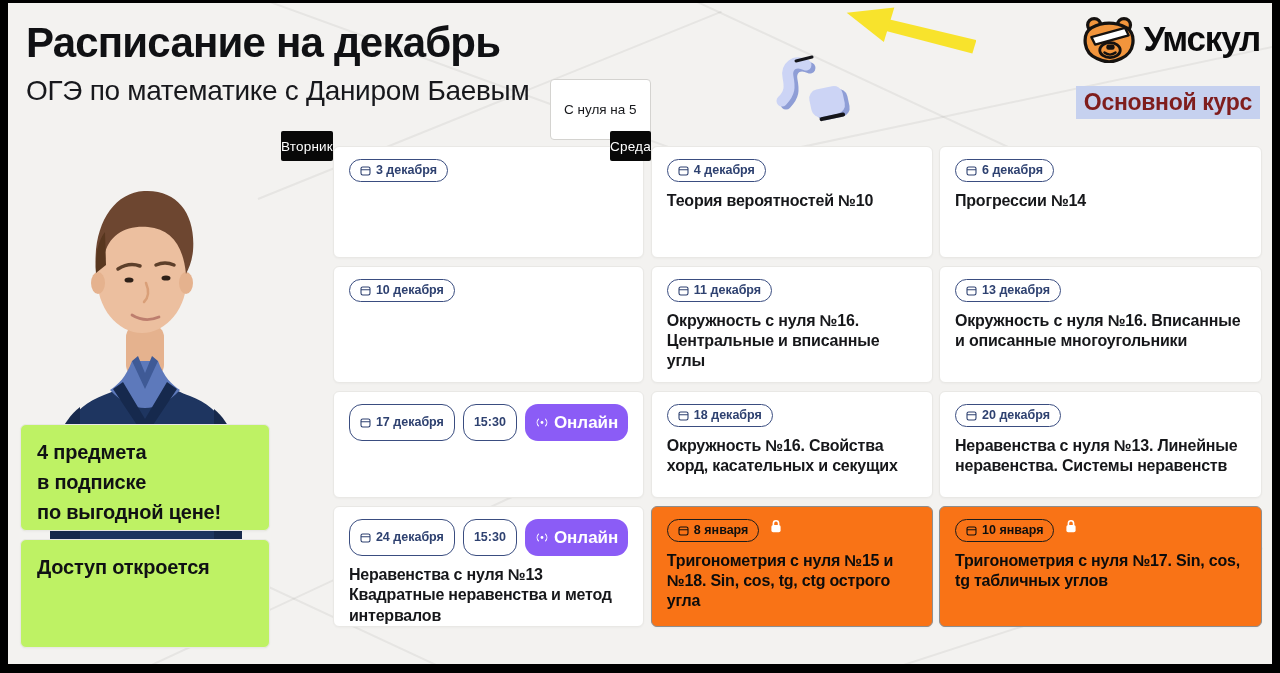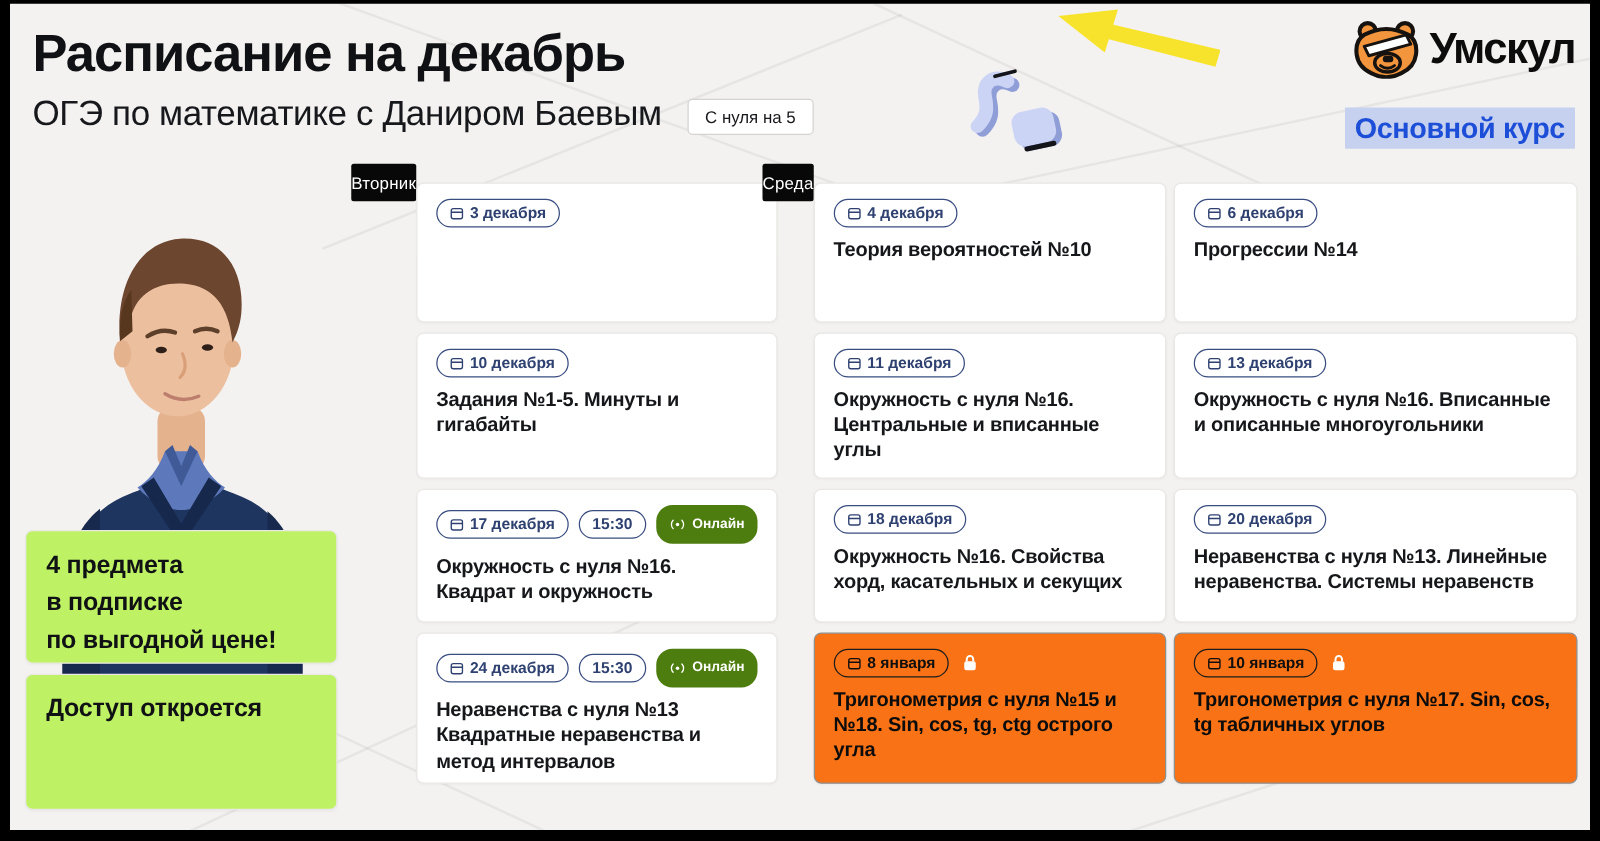--- a/index.html
+++ b/index.html
@@ -4,44 +4,44 @@
 <style>
   html,body{margin:0;padding:0;background:#000;}
   body{width:1280px;height:673px;position:relative;font-family:"Liberation Sans","DejaVu Sans",sans-serif;-webkit-font-smoothing:antialiased;}
   .page{position:absolute;left:8px;right:8px;top:3px;bottom:9px;background:#f3f2f0;overflow:hidden;}
   .dline{position:absolute;height:2px;background:rgba(70,70,62,.07);transform-origin:left center;z-index:0;}
   .layer{position:absolute;inset:0;z-index:1;}
 
   
   .title{position:absolute;left:18px;top:16px;font-size:42px;font-weight:700;letter-spacing:-0.8px;color:#101114;}
   .subtitle{position:absolute;left:18px;top:72px;font-size:28px;font-weight:500;letter-spacing:-0.3px;color:#17181c;}
-  .level-badge{position:absolute;left:542px;top:76px;background:#fff;border:1px solid #d4d3d0;border-radius:4px;padding:6px 13px;font-size:13.5px;font-weight:500;color:#17181c;}
+  .level-badge{position:absolute;left:542px;top:76px;background:#fff;border:1px solid #d4d3d0;border-radius:4px;padding:22px 13px;font-size:13.5px;font-weight:500;color:#17181c;}
   .arrow-wrap{position:absolute;left:828px;top:0px;width:140px;height:56px;}
   .icon3d{position:absolute;left:760px;top:48px;width:92px;height:80px;}
   .brand{position:absolute;right:12px;top:12px;display:flex;align-items:center;gap:7px;}
   .brand-name{font-size:35px;font-weight:700;letter-spacing:-1.2px;color:#0c0c0d;}
-  .course-label{position:absolute;right:12px;top:83px;background:#c6d1ef;padding:3px 8px;font-size:23px;font-weight:700;letter-spacing:-0.3px;color:#1d4ed8;}
+  .course-label{position:absolute;right:12px;top:83px;background:#c6d1ef;padding:3px 8px;font-size:23px;font-weight:700;letter-spacing:-0.3px;color:#7f1d1d;}
 
   
   .grid{position:absolute;left:12px;right:10px;top:128px;display:flex;}
   .photo-col{position:relative;width:250px;margin-right:11px;height:526px;flex:none;}
   .man{position:absolute;left:0;top:6px;width:250px;height:406px;}
   .promo{position:absolute;left:0;width:250px;background:#bef264;border:1px solid #e9e8e5;border-radius:6px;box-sizing:border-box;padding:12px 16px;font-size:20px;font-weight:700;line-height:1.5;letter-spacing:-0.2px;color:#101114;box-shadow:0 1px 2px rgba(0,0,0,.03);}
   #promo1{top:293px;height:107px;}
   #promo2{top:408px;height:109px;display:flex;flex-direction:column;justify-content:space-between;}
 
   .day-col{flex:1;display:flex;flex-direction:row;margin-right:6px;min-width:0;}
   .day-col:last-child{margin-right:0;}
   .day-head{height:30px;background:#080808;border-radius:2px;color:#fff;display:flex;align-items:center;justify-content:center;font-size:13.5px;font-weight:500;letter-spacing:.2px;}
   .cards{display:flex;flex-direction:column;gap:8px;margin-top:15px;}
   .card{background:#fff;border:1px solid #e9e8e5;border-radius:6px;box-sizing:border-box;padding:12px 15px;box-shadow:0 1px 2px rgba(0,0,0,.03);overflow:hidden;}
-  .chips{display:flex;align-items:center;gap:8px;}
+  .chips{display:flex;gap:8px;}
   .chip{display:inline-flex;align-items:center;gap:5px;border:1.5px solid #3a4d80;color:#2e4170;border-radius:13px;padding:4px 10px;font-size:12.5px;font-weight:600;line-height:1;white-space:nowrap;}
   .cal{width:11px;height:11px;flex:none;}
-  .online{display:inline-flex;align-items:center;gap:5px;background:#4d7c0f;color:#fff;border-radius:13px;padding:10px 10px;font-size:11px;font-weight:600;line-height:1;white-space:nowrap;}
+  .online{display:inline-flex;align-items:center;gap:5px;background:#8b5cf6;color:#fff;border-radius:13px;padding:10px 10px;font-size:17px;font-weight:600;line-height:1;white-space:nowrap;}
   .live{width:14px;height:9px;flex:none;}
   .lockicon{width:12px;height:14px;margin-left:3px;flex:none;}
   .card-title{margin-top:9px;font-size:16px;font-weight:700;line-height:1.28;letter-spacing:-0.2px;color:#16171a;}
   .card.locked{background:#f97316;border-color:#8e8e8e;}
   .card.locked .chip{border-color:#1c1c1c;color:#0f0f0f;}
   .card.locked .card-title{color:#0c0c0c;}
 </style>
 </head>
 <body>
 
@@ -161,21 +161,20 @@
     <div class="chips">
       <span class="chip">
         <svg class="cal" viewBox="0 0 12 12">
           <rect x="1.1" y="2.1" width="9.8" height="8.8" rx="1.8" fill="none" stroke="currentColor" stroke-width="1.2"></rect>
           <line x1="1.1" y1="5.2" x2="10.9" y2="5.2" stroke="currentColor" stroke-width="1.2"></line>
         </svg>
         <span class="chip-t">10 декабря</span>
       </span>
 
     </div>
-    <div class="card-title">Задания №1-5. Минуты и гигабайты</div>
   </div>
             <div class="card" style="height: 107px;">
     <div class="chips">
       <span class="chip">
         <svg class="cal" viewBox="0 0 12 12">
           <rect x="1.1" y="2.1" width="9.8" height="8.8" rx="1.8" fill="none" stroke="currentColor" stroke-width="1.2"></rect>
           <line x1="1.1" y1="5.2" x2="10.9" y2="5.2" stroke="currentColor" stroke-width="1.2"></line>
         </svg>
         <span class="chip-t">17 декабря</span>
       </span>
@@ -185,21 +184,20 @@
       <span class="online">
         <svg class="live" viewBox="0 0 16 10">
           <path d="M4 1.2 A5.4 5.4 0 0 0 4 8.8" stroke="#fff" stroke-width="1.2" fill="none" stroke-linecap="round"></path>
           <path d="M12 1.2 A5.4 5.4 0 0 1 12 8.8" stroke="#fff" stroke-width="1.2" fill="none" stroke-linecap="round"></path>
           <circle cx="8" cy="5" r="1.6" fill="#fff"></circle>
         </svg>
         <span>Онлайн</span>
       </span>
 
     </div>
-    <div class="card-title">Окружность с нуля №16. Квадрат и окружность</div>
   </div>
             <div class="card" style="height: 121px;">
     <div class="chips">
       <span class="chip">
         <svg class="cal" viewBox="0 0 12 12">
           <rect x="1.1" y="2.1" width="9.8" height="8.8" rx="1.8" fill="none" stroke="currentColor" stroke-width="1.2"></rect>
           <line x1="1.1" y1="5.2" x2="10.9" y2="5.2" stroke="currentColor" stroke-width="1.2"></line>
         </svg>
         <span class="chip-t">24 декабря</span>
       </span>

